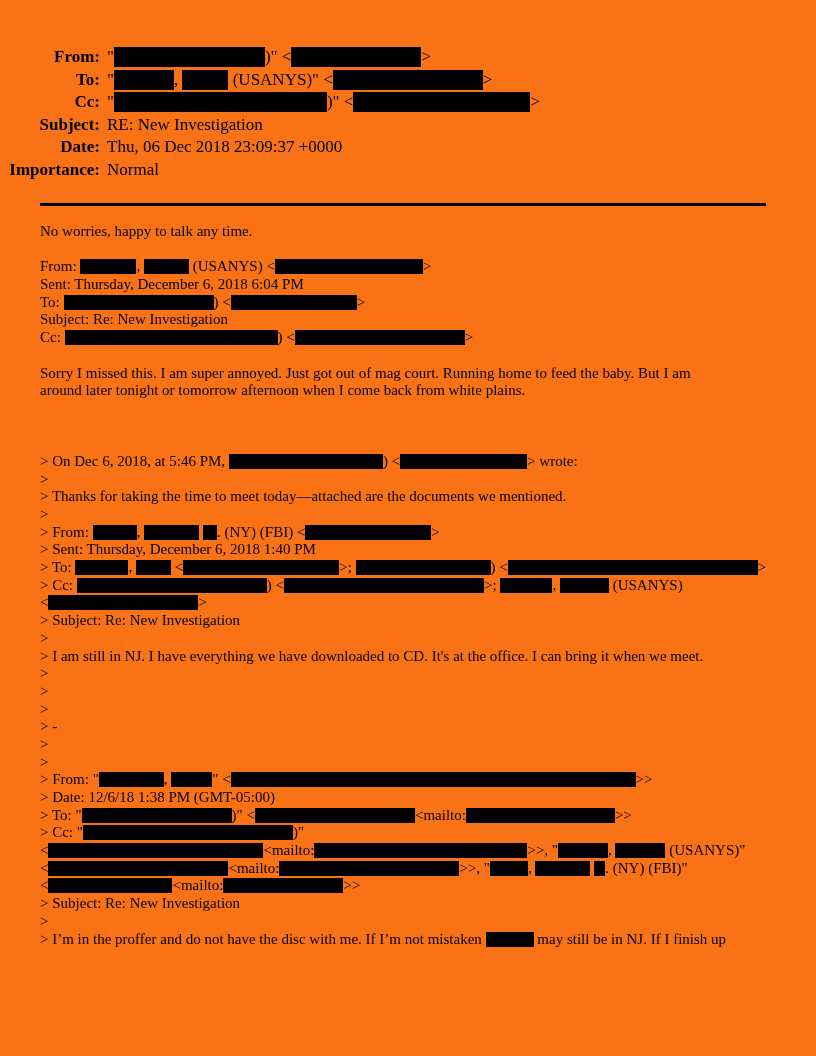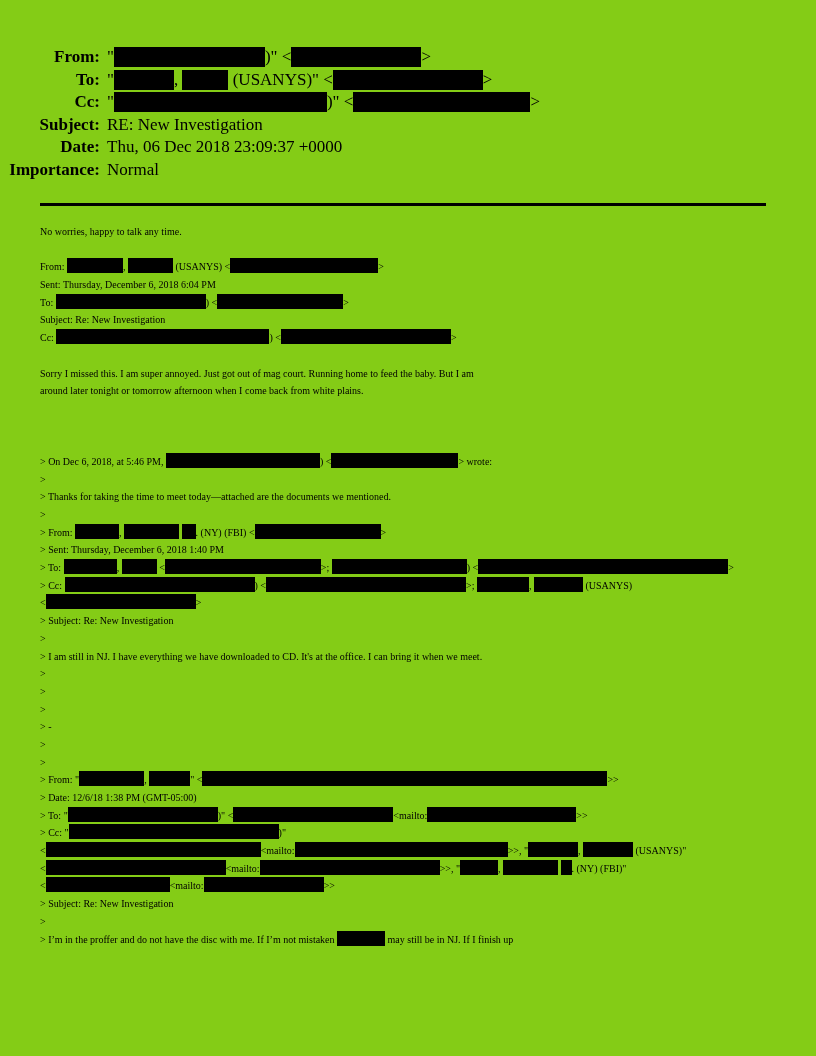--- a/index.html
+++ b/index.html
@@ -1,26 +1,26 @@
 <!DOCTYPE html>
 <html><head>
 <meta charset="utf-8">
 <style>
   html,body{margin:0;padding:0;background:#e8e8e8;}
   .page{
-    width:816px;height:1056px;background:#84cc16;color:#000000;
+    width:816px;height:1056px;background:#f97316;color:#000000;
     font-family:"Liberation Serif","DejaVu Serif",serif;
     position:relative;overflow:hidden;margin:0 auto;
   }
   .header{padding-top:46px;}
   .hrow{display:flex;height:22.5px;line-height:22.5px;font-size:17px;}
   .hlabel{width:100px;flex:0 0 100px;text-align:right;font-weight:bold;white-space:pre;}
   .hvalue{margin-left:7px;white-space:pre;}
   .rule{height:3px;background:#000000;width:726px;margin:22px 0 0 40px;}
-  .body{margin:17px 40px 0 40px;font-size:10px;}
+  .body{margin:17px 40px 0 40px;font-size:15px;}
   .line{height:17.7px;line-height:17.7px;white-space:pre;}
   .red{display:inline-block;background:#000000;height:15px;vertical-align:-3px;}
   .red.hdr{height:20px;vertical-align:-5px;}
   .trun{white-space:pre;}
 </style>
 </head>
 <body>
 
 <div class="page">
   <div class="header" id="email-header">

